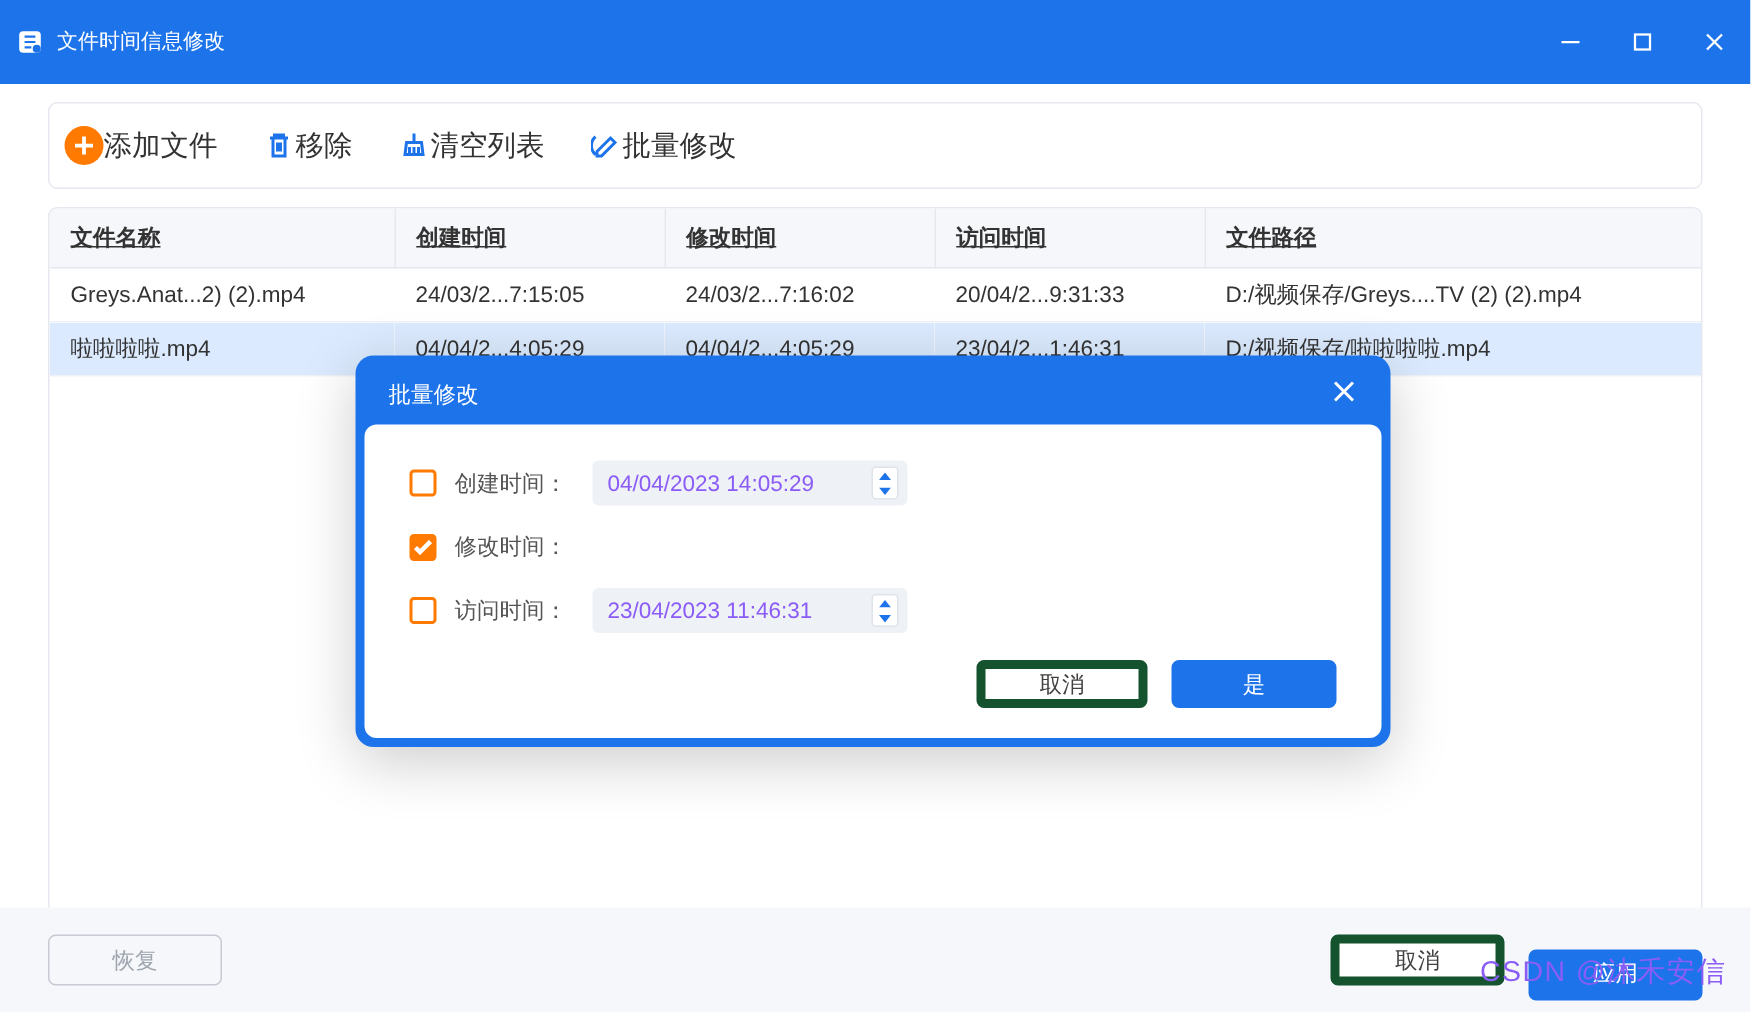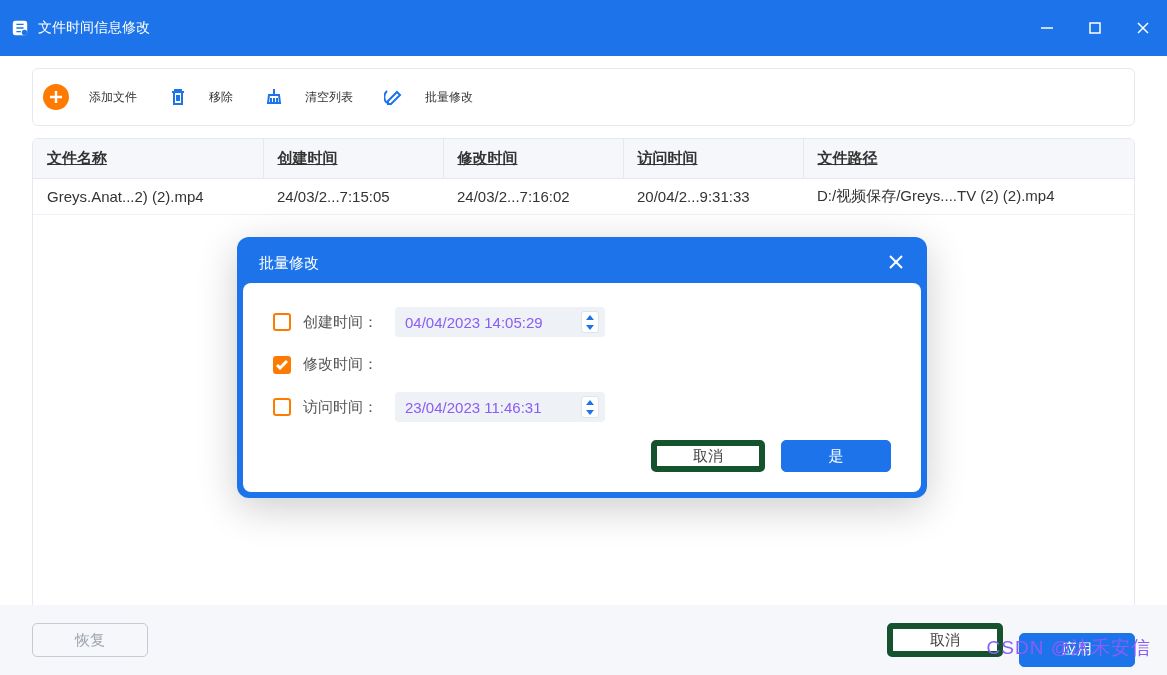--- a/index.html
+++ b/index.html
@@ -6,21 +6,21 @@
     body { width: 1167px; height: 675px; background: #fff; font-size: 14px; color: #333; overflow: hidden; position: relative; }
 
     .titlebar { height: 56px; background: #1d74ea; display: flex; align-items: center; padding-left: 10px; color: #fff; }
     .appicon { width: 20px; height: 20px; margin-right: 8px; display: flex; align-items: center; justify-content: center; }
     .title-text { font-size: 14px; flex: 1; }
     .win-btns { display: flex; height: 40px; }
     .win-btn { width: 48px; height: 40px; display: flex; align-items: center; justify-content: center; cursor: pointer; }
     .win-btn svg { stroke: #fff; stroke-width: 1.5; fill: none; }
 
     .toolbar { height: 58px; margin: 12px 32px 0 32px; border: 1px solid #e5e8ee; border-radius: 6px; display: flex; align-items: center; padding: 0 10px; gap: 30px; }
-    .tb-item { display: flex; align-items: center; gap: 20px; cursor: pointer; color: #333; font-size: 12px; }
+    .tb-item { display: flex; align-items: center; gap: 0; cursor: pointer; color: #333; font-size: 19px; }
     .add-icon { width: 26px; height: 26px; background: #ff7a00; border-radius: 50%; display: flex; align-items: center; justify-content: center; }
     .ic { width: 22px; height: 22px; display: flex; align-items: center; justify-content: center; }
     .ic svg { stroke: #1d74ea; stroke-width: 2; fill: none; }
 
     .table-wrap { margin: 12px 32px 0 32px; border: 1px solid #e5e8ee; border-radius: 6px; height: 478px; overflow: hidden; }
     table { width: 100%; border-collapse: collapse; }
     th { text-align: left; padding: 10px 14px; font-weight: 700; background: #f5f7fa; border-right: 1px solid #e5e8ee; border-bottom: 1px solid #e5e8ee; font-size: 15px; text-decoration: underline; }
     th:last-child { border-right: none; }
     td { text-align: left; padding: 8px 14px; border-bottom: 1px solid #eef1f5; font-size: 15px; white-space: nowrap; overflow: hidden; text-overflow: ellipsis; }
     tr.selected td { background: #dbeafe; }
@@ -142,20 +142,27 @@
       </tr>
     </thead>
     <tbody>
       <tr>
         <td>Greys.Anat...2) (2).mp4</td>
         <td>24/03/2...7:15:05</td>
         <td>24/03/2...7:16:02</td>
         <td>20/04/2...9:31:33</td>
         <td>D:/视频保存/Greys....TV (2) (2).mp4</td>
       </tr>
+      <tr class="selected">
+        <td>啦啦啦啦.mp4</td>
+        <td>04/04/2...4:05:29</td>
+        <td>04/04/2...4:05:29</td>
+        <td>23/04/2...1:46:31</td>
+        <td>D:/视频保存/啦啦啦啦.mp4</td>
+      </tr>
     </tbody>
   </table>
 </div>
 
 <div class="footer">
   <div class="btn btn-ghost-gray">恢复</div>
   <div class="spacer"></div>
   <div class="btn btn-ghost">取消</div>
   <div class="btn btn-primary">应用</div>
 </div>

